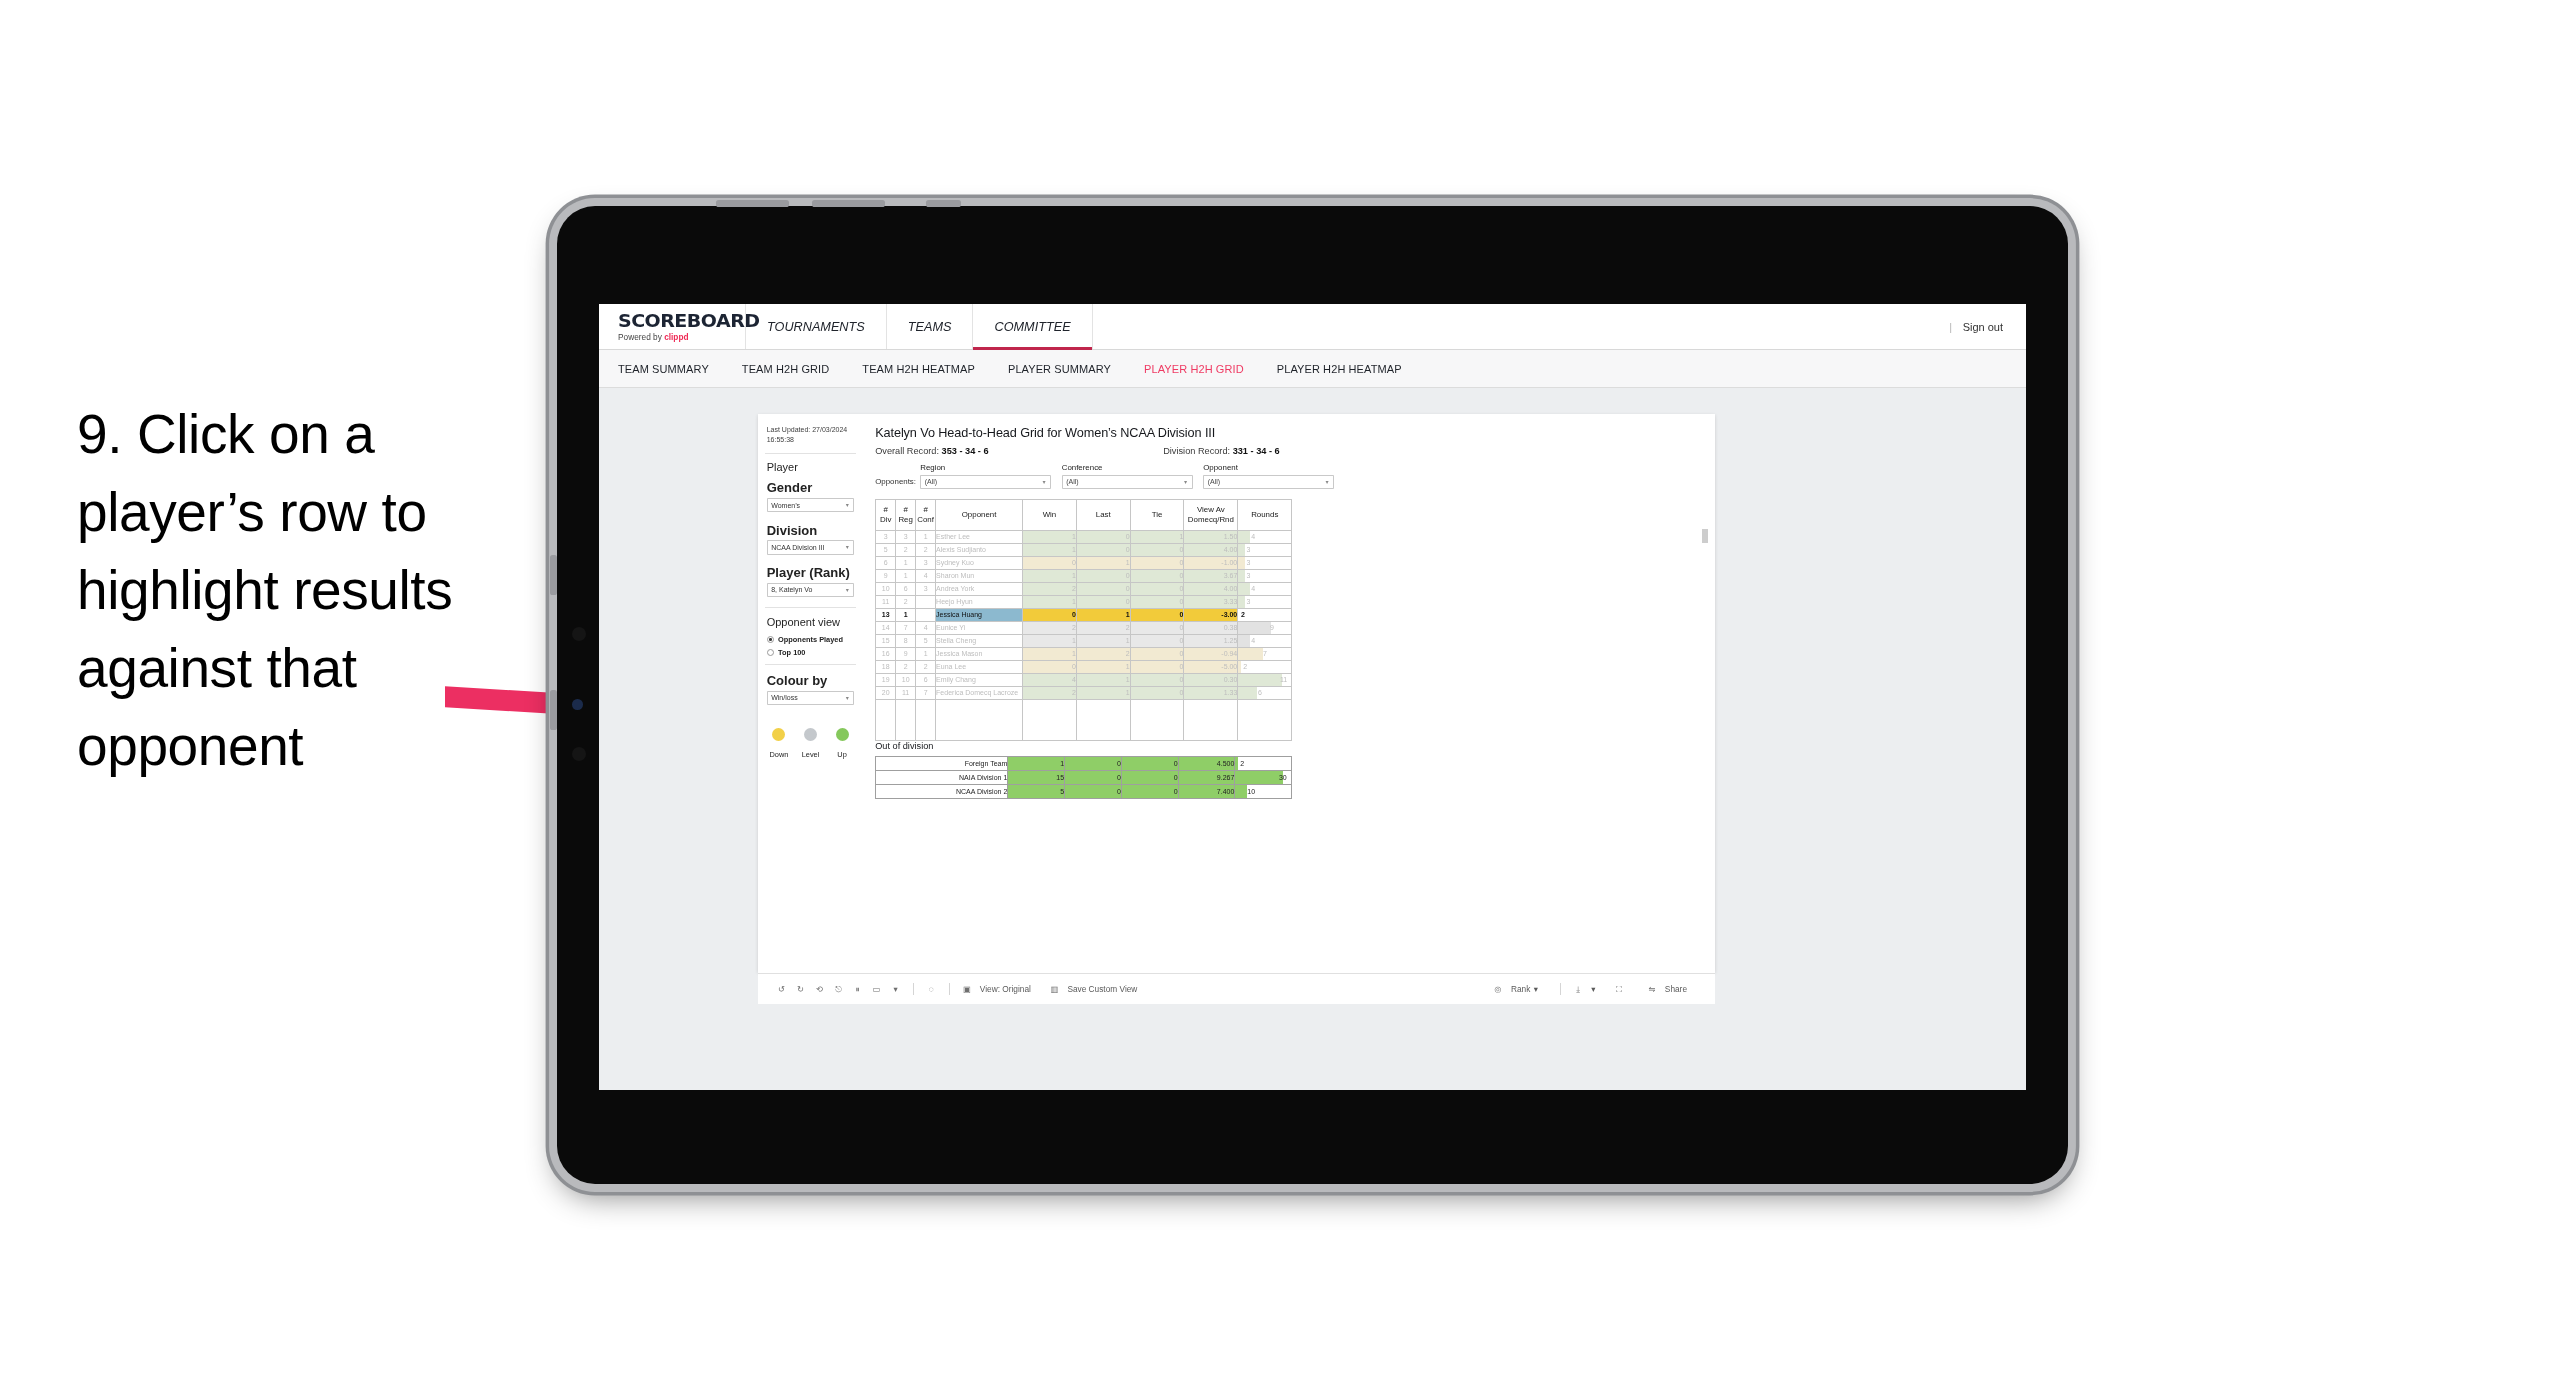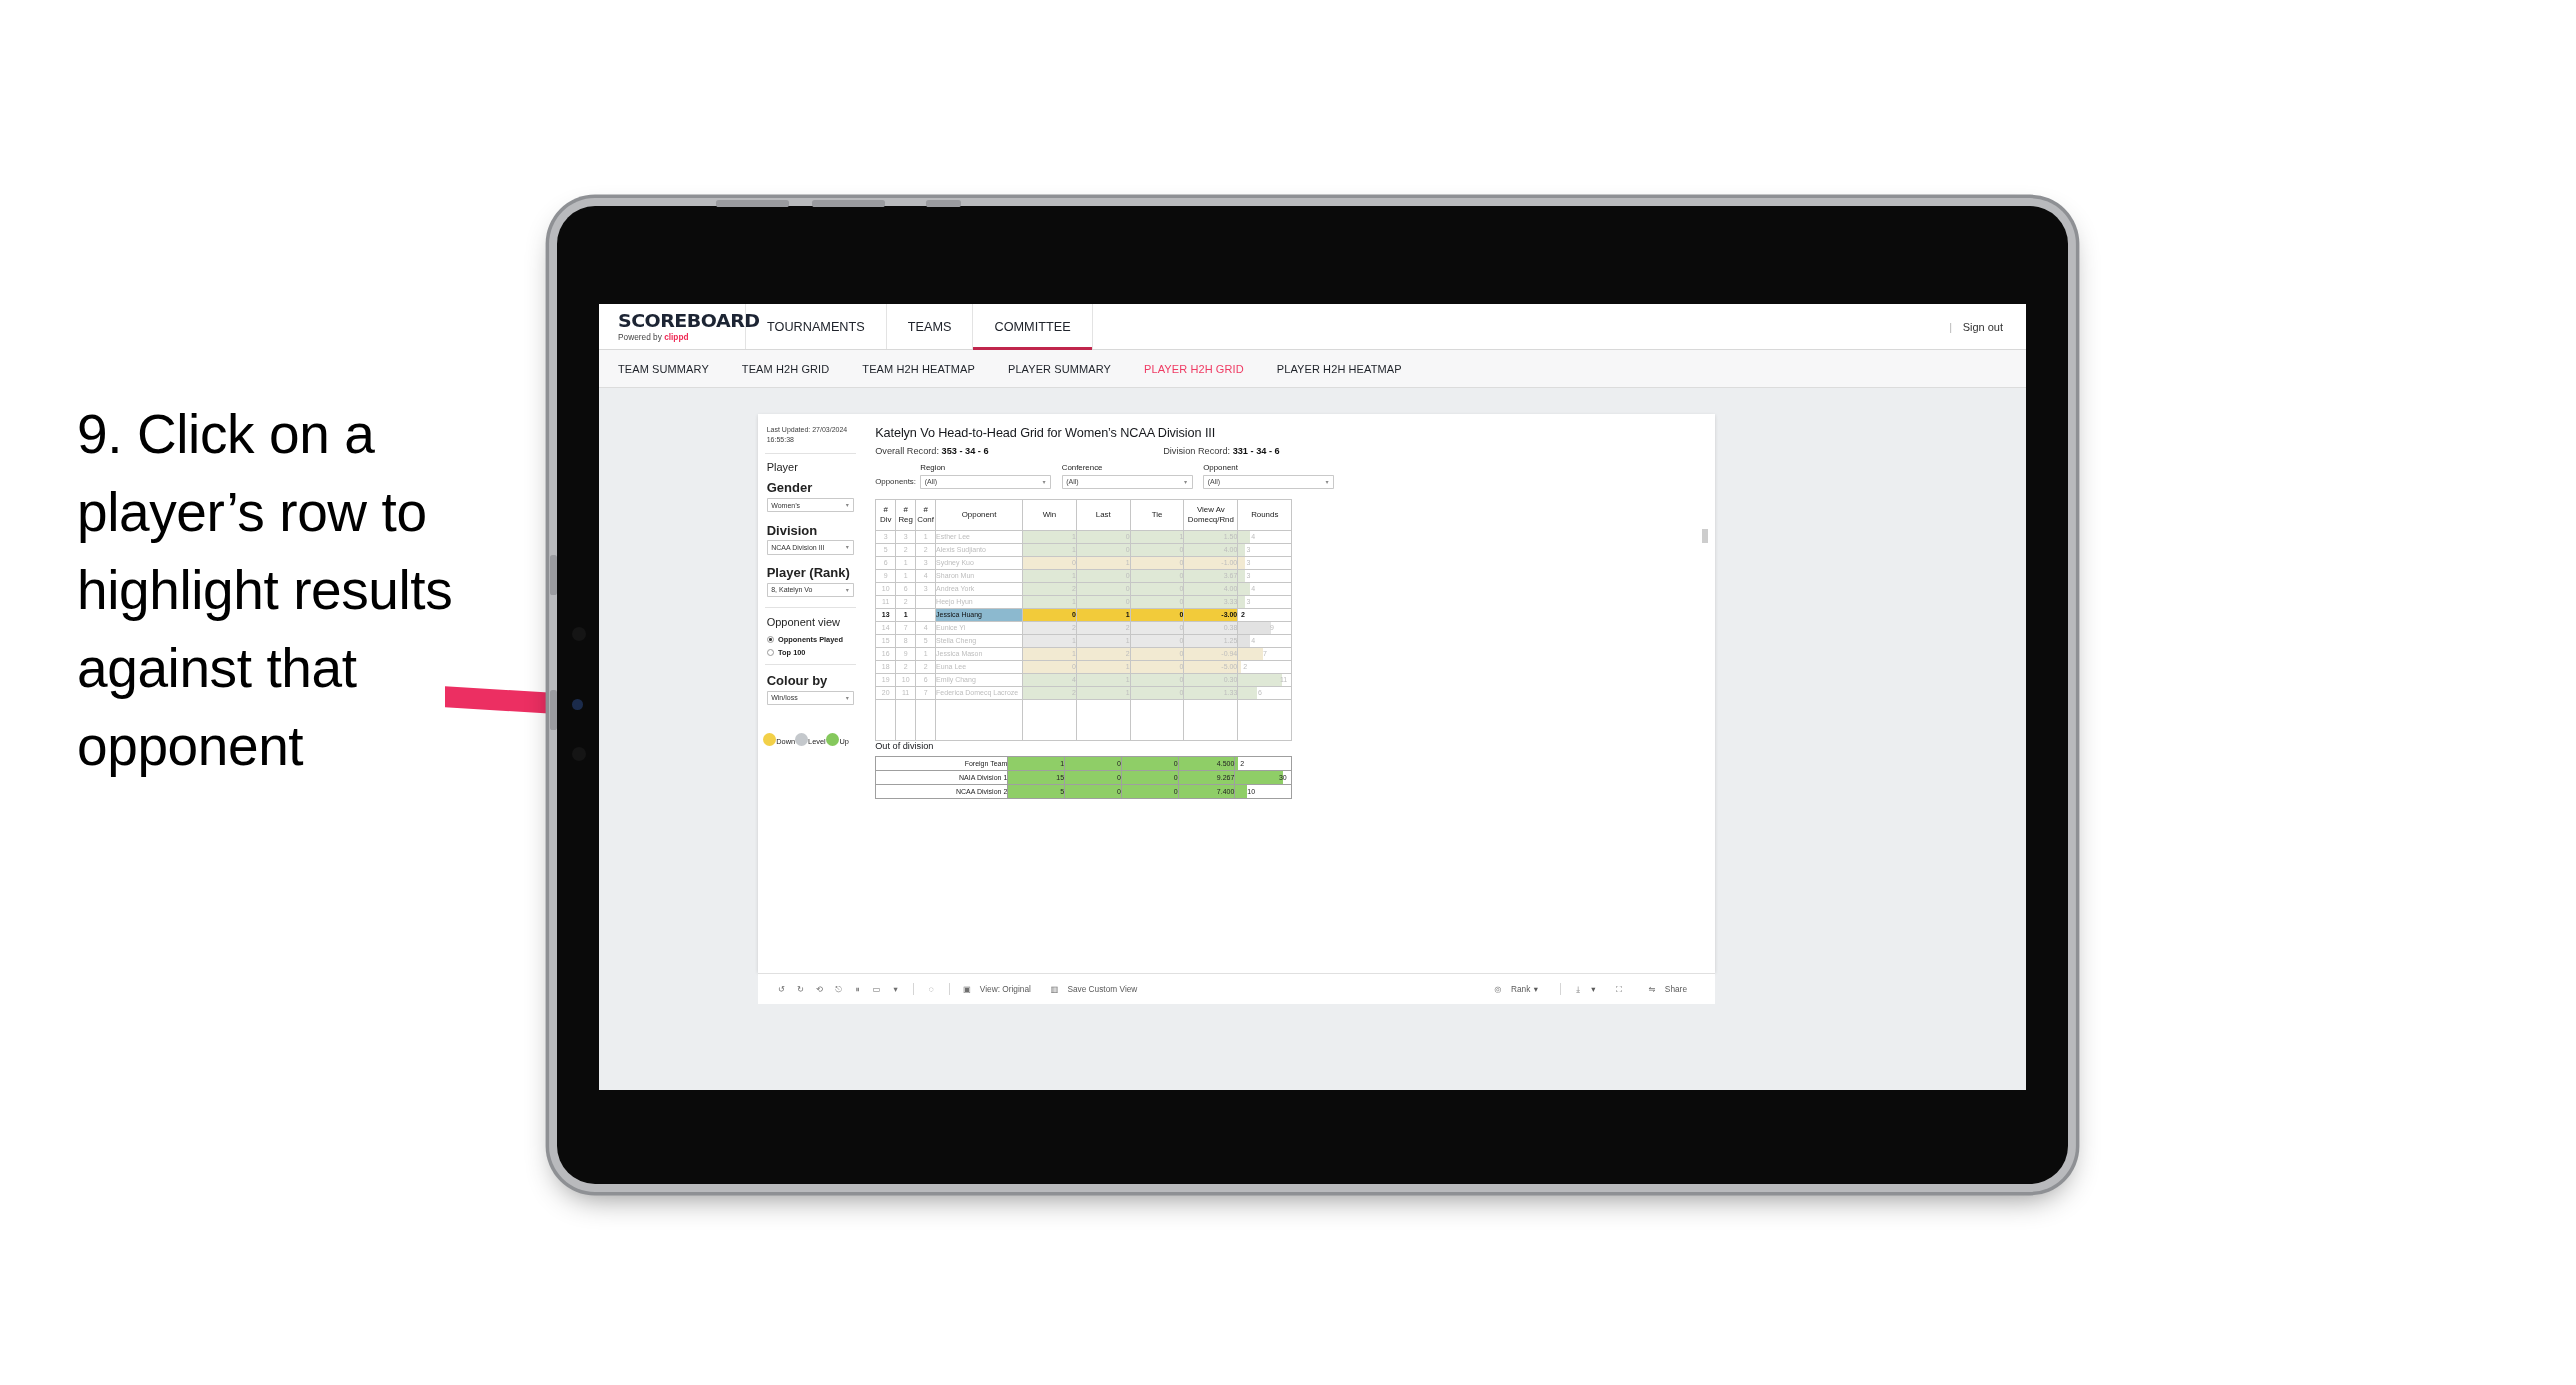--- a/index.html
+++ b/index.html
@@ -53,21 +53,21 @@
   }
   #logo-word{
     font-family:"DejaVu Sans", sans-serif;
     font-weight:700;font-size:18.3px;letter-spacing:-0.5px;color:#1c2433;
     line-height:1;transform:scaleX(1.04);transform-origin:left;
   }
   #logo-sub{font-size:8.3px;color:#444;margin-top:2.6px;line-height:1;}
   #logo-sub .brand{color:#ef2b56;font-weight:700;}
   .topnav-item{
     display:flex;align-items:center;padding:0 21px;font-size:12.7px;color:#20242c;
-    border-right:0.9px solid #e3e3e3;position:relative;white-space:nowrap;
+    border-right:0.9px solid #e3e3e3;position:relative;white-space:nowrap;font-style:italic;
   }
   .topnav-item.active:after{
     content:"";position:absolute;left:0;right:0;bottom:-0.9px;height:2.6px;background:#c0264c;
   }
   #signout-wrap{
     margin-left:auto;display:flex;align-items:center;gap:10.5px;padding-right:23px;
     font-size:11px;color:#333;
   }
   #signout-div{color:#b5b5b5;}
 
@@ -103,21 +103,21 @@
   .radio{
     width:7px;height:7px;border:0.9px solid #9a9a9a;border-radius:50%;
     box-sizing:border-box;flex:0 0 7px;position:relative;background:#fff;
   }
   .radio.on:after{
     content:"";position:absolute;left:1.3px;top:1.3px;width:2.6px;height:2.6px;
     border-radius:50%;background:#3b3b3b;
   }
   .radio-lbl{font-size:7.4px;color:#222;font-weight:bold;}
   #legend{display:flex;gap:0;margin-top:23px;padding:0 5.2px;}
-  .lg-col{flex:1;display:flex;flex-direction:row;align-items:flex-end;}
+  .lg-col{flex:1;display:flex;flex-direction:column;align-items:center;}
   .lg-dot{width:13px;height:13px;border-radius:50%;}
   .lg-txt{font-size:7.4px;color:#222;margin-top:8.7px;}
 
   
   #mainpanel{flex:1;padding:12.2px 14px 0 12.2px;box-sizing:border-box;min-width:0;}
   #maintitle{font-size:12.7px;color:#16181c;letter-spacing:-0.1px;}
   #records{display:flex;margin-top:6.1px;font-size:9.2px;color:#3a3a3a;}
   #rec-overall{width:288px;}
   .rec-val{font-weight:700;color:#111;}
   #filters{display:flex;align-items:flex-end;margin-top:7px;gap:0;}

